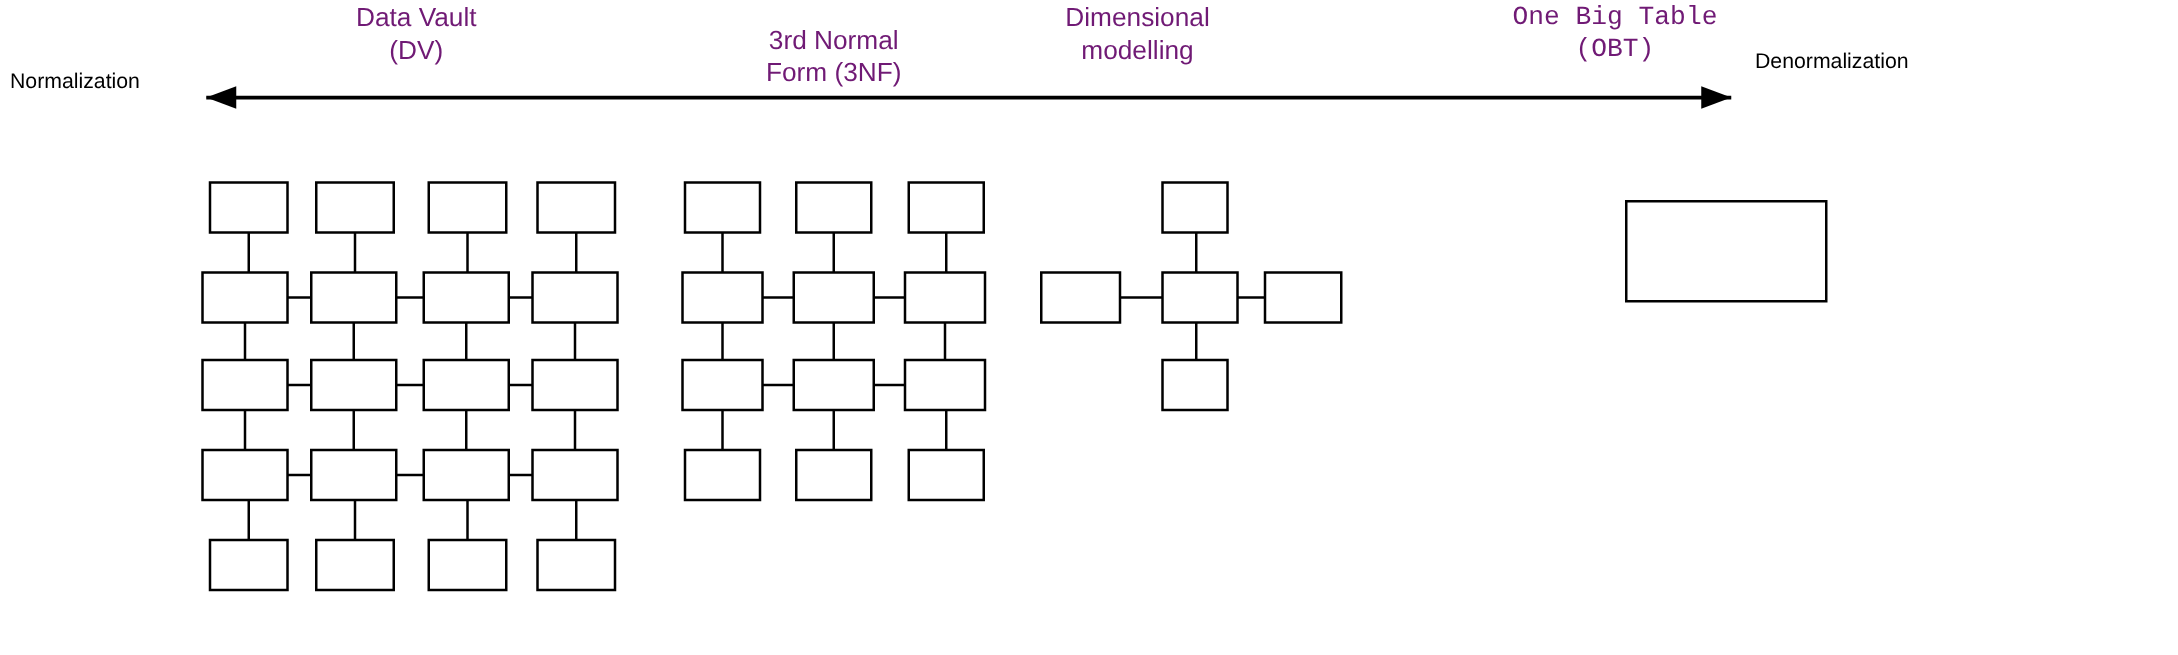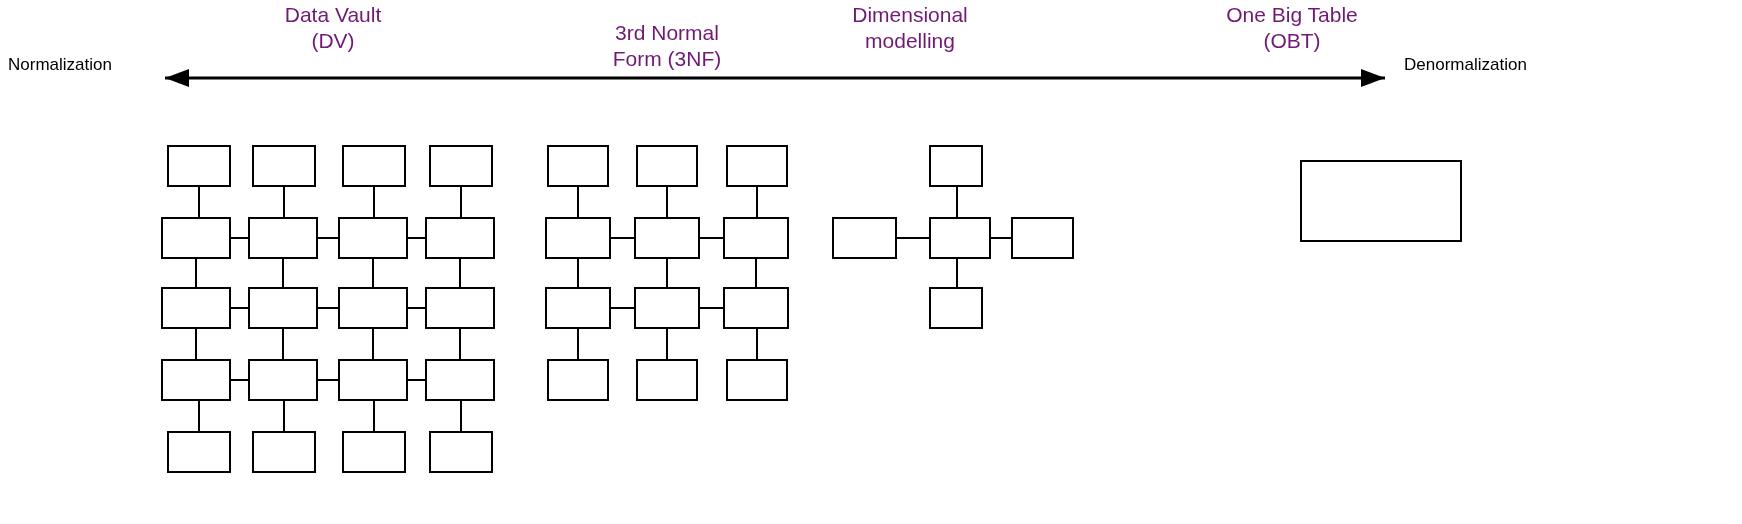--- a/index.html
+++ b/index.html
@@ -28,34 +28,34 @@
     line-height: 24px;
     color: #000000;
     white-space: nowrap;
   }
   #label-normalization {
     left: 8px;
     top: 53px;
   }
   #label-denormalization {
     left: 1404px;
-    top: 53px;
+    top: 37px;
   }
   .stage-label {
     position: absolute;
     font-size: 21px;
     line-height: 26px;
     text-align: center;
     color: #701a75;
     white-space: pre-line;
   }
   .stage-dv    { left: 213px; top: 2px;  width: 240px; }
   .stage-3nf   { left: 547px; top: 20px;  width: 240px; }
   .stage-dim   { left: 790px; top: 2px;  width: 240px; }
-  .stage-obt   { left: 1172px; top: 2px; width: 240px; }
+  .stage-obt   { left: 1172px; top: 2px; width: 240px; font-family: Liberation Mono, monospace; }
 </style>
 </head>
 <body>
 
 <svg id="canvas" viewBox="0 0 1742 524" aria-hidden="true">
   <g id="axis-group">
     <line id="axis-line" x1="165" y1="78" x2="1385" y2="78" stroke="#000000" stroke-width="3"></line>
     <polygon id="axis-arrow-left" points="165,78 189,69 189,87" fill="#000000"></polygon>
     <polygon id="axis-arrow-right" points="1385,78 1361,69 1361,87" fill="#000000"></polygon>
   </g>

